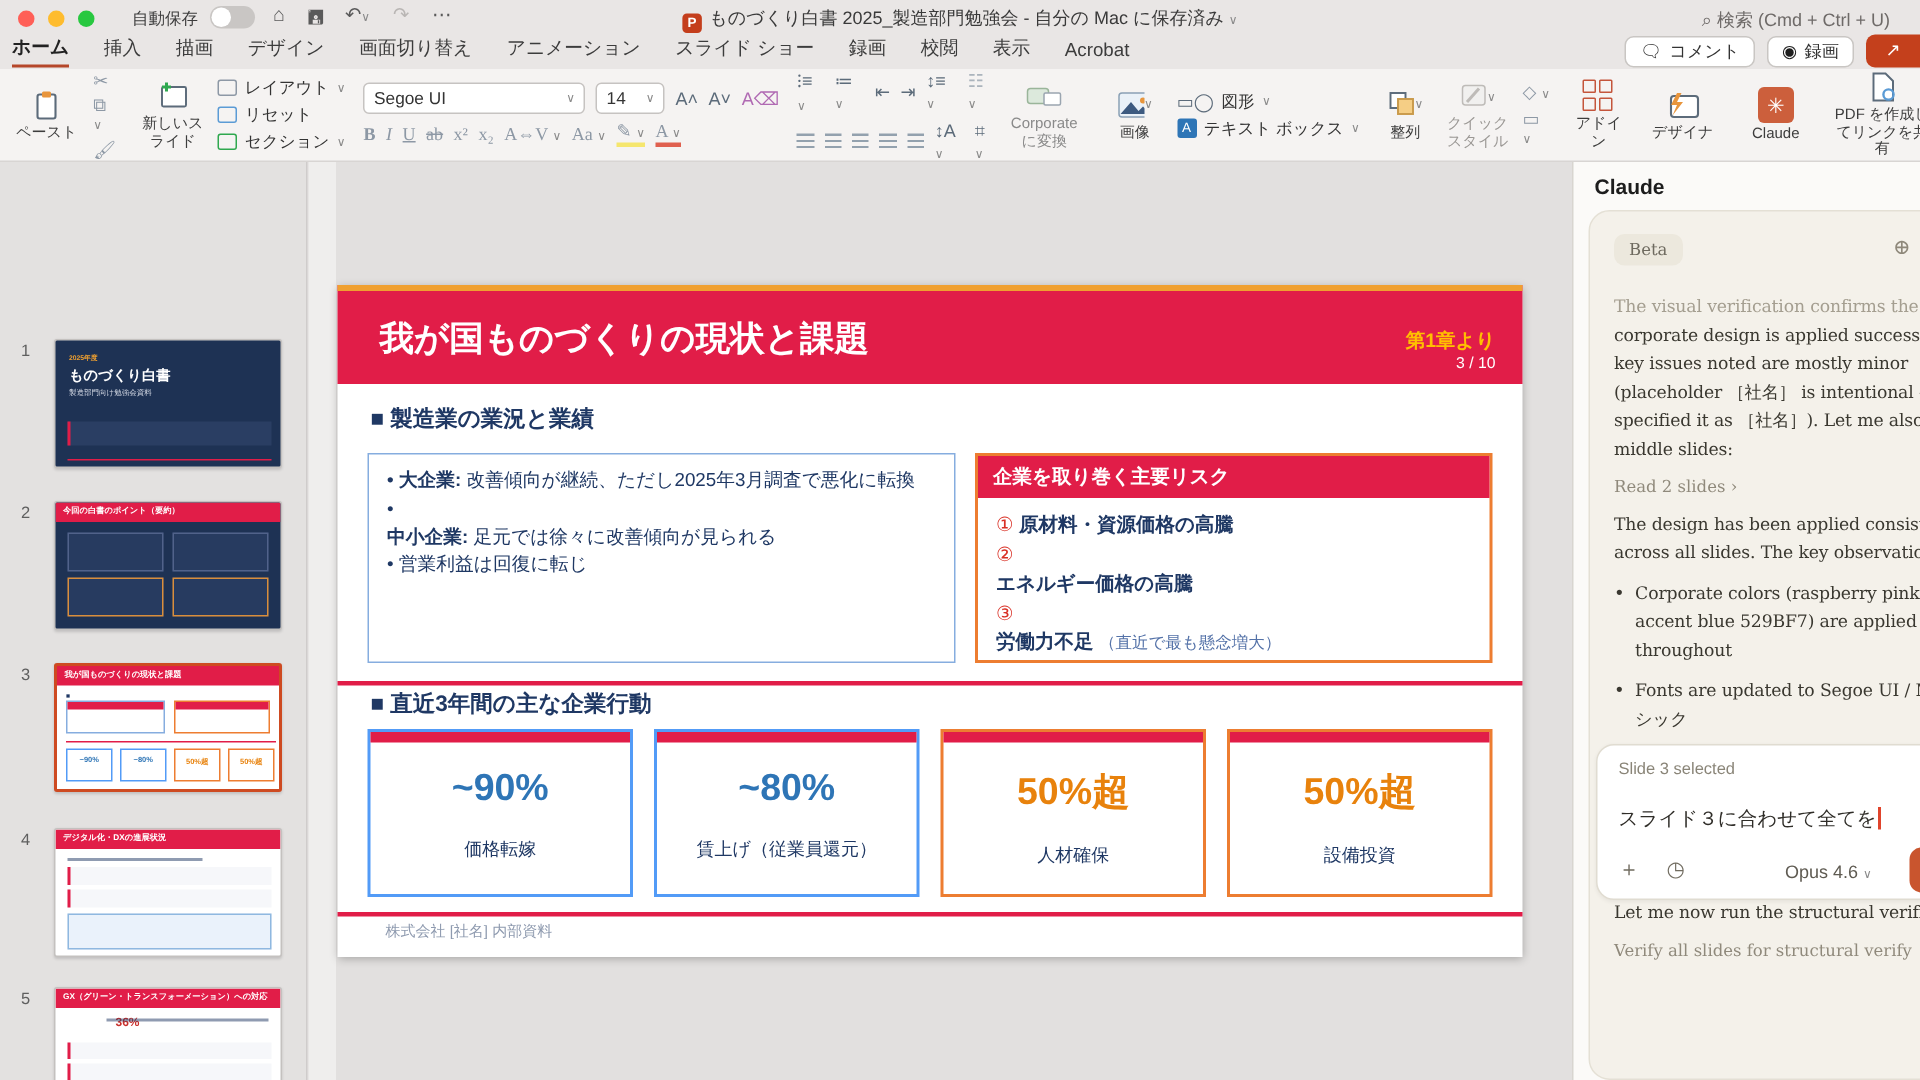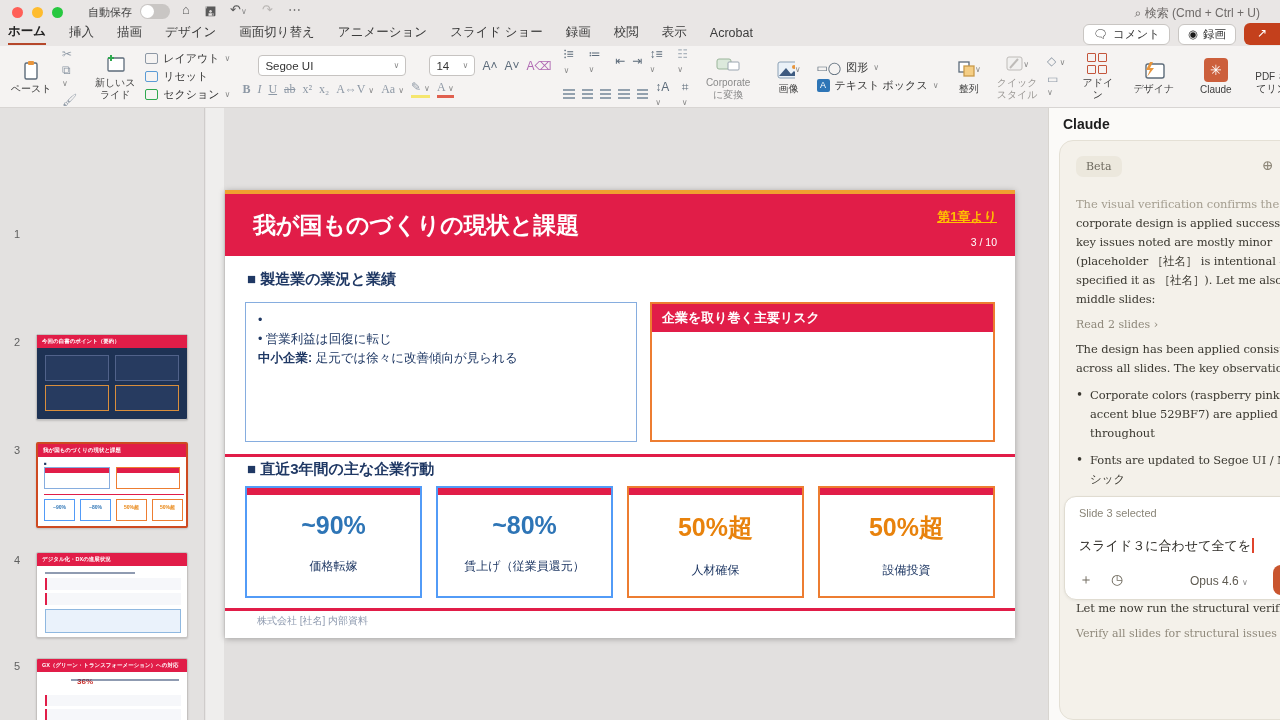--- a/index.html
+++ b/index.html
@@ -34,21 +34,21 @@
   .bigbtn { display:flex; flex-direction:column; align-items:center; justify-content:center; width:52px; gap:2px; }
   .bigbtn .lbl { font-size:10px; color:#3d3d3d; text-align:center; line-height:1.15; }
   .icon22 { width:24px; height:22px; display:flex; align-items:center; justify-content:center; }
   .minicol { display:flex; flex-direction:column; justify-content:center; gap:4px; }
   .miniico { font-size:12px; color:#8d98a5; line-height:12px; }
   .rlist { display:flex; flex-direction:column; gap:3px; justify-content:center; }
   .rlist .item { font-size:11px; color:#333; display:flex; align-items:center; gap:5px; white-space:nowrap; }
   .chip { display:inline-block; width:13px; height:11px; border:1px solid #8d98a5; border-radius:2px; }
   .twornd { display:flex; flex-direction:column; gap:4px; justify-content:center; }
   .rrow { display:flex; align-items:center; gap:7px; }
-  .selbox { background:#fff; border:1px solid #C6C3C1; border-radius:4px; height:21px; display:flex; align-items:center; padding:0 6px; font-size:11.5px; color:#333; justify-content:space-between;margin-left:16px; }
+  .selbox { background:#fff; border:1px solid #C6C3C1; border-radius:4px; height:21px; display:flex; align-items:center; padding:0 6px; font-size:11.5px; color:#333; justify-content:space-between; }
   .glyph { font-size:12px; color:#5c6b7a; }
   .glyph.dim { color:#ABB4BD; }
   .caret { font-size:8px; color:#8a8a8a; }
   .fmt { font-size:12px; color:#8d98a5; font-family:"Liberation Serif",serif; }
   .albar { display:inline-block; width:13px; height:10px; background:linear-gradient(#93a1ae 1.6px, transparent 1.6px, transparent 4px, #93a1ae 4px, #93a1ae 5.6px, transparent 5.6px, transparent 8px, #93a1ae 8px, #93a1ae 9.6px, transparent 9.6px); }
   .claude-sq { width:24px; height:24px; background:#CC5F3C; border-radius:4px; color:#fff; font-size:14px; line-height:24px; text-align:center; }
   .addin-sq { width:22px; height:22px; display:grid; grid-template-columns:9px 9px; grid-gap:2px; }
   .addin-sq span{ width:9px; height:9px; border:1.5px solid #C4553B; border-radius:1px; }
 
   
@@ -58,21 +58,21 @@
   .thumb.sel { border:2px solid #CE4A21; }
   .mini-band { height:13px; background:#E11D48; color:#fff; font-size:5.5px; line-height:13px; padding:0 5px; white-space:nowrap; overflow:hidden; font-weight:bold; }
   .navy { background:#1E3254; }
 
   
   .canvas { position:absolute; left:206px; top:108px; width:842px; height:612px; background:#E2E0DF; }
   .canvas .lstrip { position:absolute; left:0; top:0; width:18px; height:612px; background:#EFEEED; }
   .slide { position:absolute; left:19px; top:82px; width:790px; height:448px; background:#fff; box-shadow:0 1px 6px rgba(0,0,0,.28); }
   .s-band { position:absolute; left:0; top:0; width:790px; height:66px; background:#E11D48; border-top:4px solid #F0A030; }
   .s-title { position:absolute; left:28px; top:16px; color:#fff; font-size:23px; font-weight:bold; }
-  .s-chap { position:absolute; right:18px; top:14px; color:#FFC000; font-size:13px; font-weight:bold;text-decoration:underline; }
+  .s-chap { position:absolute; right:18px; top:24px; color:#FFC000; font-size:13px; font-weight:bold; }
   .s-page { position:absolute; right:18px; bottom:8px; color:#fff; font-size:10.5px; }
   .s-h { position:absolute; left:22px; color:#1F3864; font-size:15px; font-weight:bold; }
   .sbox { position:absolute; top:112px; background:#fff; }
   .sbox .bh { background:#E11D48; color:#fff; font-size:13px; font-weight:bold; padding:5px 10px; }
   .sbox .bb { font-size:12.5px; color:#1F3864; padding:8px 12px; line-height:1.5; }
   .box-l { left:20px; width:392px; height:140px; border:1.5px solid #86ADDF; }
   .box-r { left:425px; width:345px; height:140px; border:2px solid #ED7D31; }
   .redtxt { color:#C9302C; font-weight:bold; }
   .circnum { color:#D93025; }
   .notetxt { font-size:11px; color:#5472A8; }
@@ -115,20 +115,21 @@
   <span class="traffic t-grn"></span>
   <span class="autosave">自動保存</span>
   <span class="toggle">
       <span class="knob"></span>
     </span>
   <span class="tb-ic" style="left:182px;">⌂</span>
   <span class="tb-ic" style="left:205px;">🖪</span>
   <span class="tb-ic" style="left:230px;">↶<span class="caret">∨</span></span>
   <span class="tb-ic" style="left:262px; color:#b9b6b4;">↷</span>
   <span class="tb-ic" style="left:288px;">⋯</span>
+  <span class="doc-title"><span class="ppt-glyph">P</span><span>ものづくり白書 2025_製造部門勉強会 - 自分の Mac に保存済み</span> <span class="caret">∨</span></span>
   <span class="searchbox"><span>⌕</span> <span>検索 (Cmd + Ctrl + U)</span></span>
 </div>
 
 <div class="tabrow">
   <div class="tabs">
     <span class="tab active">ホーム</span>
     <span class="tab">挿入</span>
     <span class="tab">描画</span>
     <span class="tab">デザイン</span>
     <span class="tab">画面切り替え</span>
@@ -352,20 +353,27 @@
           </svg>
         </div>
       <span class="lbl">PDF を作成してリンクを共有</span>
     </div>
   </div>
 </div>
 
 <div class="thumbpane">
 
   <span class="thumbnum" style="top:120px;">1</span>
+  <div class="thumb navy" style="top:118px;">
+    <div style="position:absolute;left:9px;top:9px;font-size:4.5px;color:#F0A030;font-weight:bold;">2025年度</div>
+    <div style="position:absolute;left:9px;top:17px;font-size:9.5px;color:#fff;font-weight:bold;">ものづくり白書</div>
+    <div style="position:absolute;left:9px;top:31px;font-size:5px;color:#D8DDE8;">製造部門向け勉強会資料</div>
+    <div style="position:absolute;left:8px;top:54px;width:136px;height:16px;background:#2A3E63;border-left:2px solid #E11D48;"></div>
+    <div style="position:absolute;left:8px;bottom:4px;width:136px;height:1.5px;background:#E11D48;"></div>
+  </div>
 
   <span class="thumbnum" style="top:228px;">2</span>
   <div class="thumb navy" style="top:226px;">
     <div class="mini-band">今回の白書のポイント（要約）</div>
     <div style="position:absolute;left:8px;top:20px;width:64px;height:26px;background:#273B60;border:0.5px solid #51628A;"></div>
     <div style="position:absolute;left:78px;top:20px;width:64px;height:26px;background:#273B60;border:0.5px solid #51628A;"></div>
     <div style="position:absolute;left:8px;top:50px;width:64px;height:26px;background:#273B60;border:0.5px solid #D98E3C;"></div>
     <div style="position:absolute;left:78px;top:50px;width:64px;height:26px;background:#273B60;border:0.5px solid #D98E3C;"></div>
   </div>
 
@@ -421,28 +429,36 @@
     <div class="s-band">
       <div class="s-title">我が国ものづくりの現状と課題</div>
       <div class="s-chap">第1章より</div>
       <div class="s-page">3 / 10</div>
     </div>
 
     <div class="s-h" style="top:80px;">■ 製造業の業況と業績</div>
 
     <div class="sbox box-l">
       <div class="bb">
+        <div><b>• 大企業:</b><span> 改善傾向が継続、ただし2025年3月調査で悪化に転換</span></div>
         <div>•</div>
+        <div><b>中小企業:</b><span> 足元では徐々に改善傾向が見られる</span></div>
         <div>• 営業利益は回復に転じ</div>
-        <div><b>中小企業:</b><span> 足元では徐々に改善傾向が見られる</span></div>
       </div>
     </div>
 
     <div class="sbox box-r">
       <div class="bh">企業を取り巻く主要リスク</div>
+      <div class="bb" style="font-size:13px;">
+        <div><span class="circnum">①</span><b> 原材料・資源価格の高騰</b></div>
+        <div class="circnum">②</div>
+        <div style="font-weight:bold;">エネルギー価格の高騰</div>
+        <div class="circnum">③</div>
+        <div><b>労働力不足</b> <span class="notetxt">（直近で最も懸念増大）</span></div>
+      </div>
     </div>
 
     <div class="s-div" style="top:264px;"></div>
     <div class="s-h" style="top:270px;">■ 直近3年間の主な企業行動</div>
 
     <div class="card cblue" style="left:20px;">
       <div class="topbar"></div>
       <div class="val">~90%</div>
       <div class="cl">価格転嫁</div>
     </div>
@@ -513,21 +529,21 @@
     </div>
       </div>
     <div class="cb">
         <span class="dot">•</span>
         <div>
       <div class="cline">The ［社名］ placeholder is intentional</div>
       <div class="cline">the user's specification</div>
     </div>
       </div>
     <div class="cline" style="margin-top:10px;">Let me now run the structural verificatio</div>
-    <div class="clink"><span>Verify all slides for structural issues</span> </div>
+    <div class="clink"><span>Verify all slides for structural verify</span> </div>
   </div>
 </div>
 
 <div class="composer">
   <div class="comp-ctx">Slide 3 selected</div>
   <div class="comp-input"><span>スライド３に合わせて全てを</span><span class="caret-red"></span></div>
   <span class="comp-ic" style="left:14px;">＋</span>
   <span class="comp-ic" style="left:46px;">◷</span>
   <span class="comp-model"><span>Opus 4.6</span> <span class="caret">∨</span></span>
   <span class="sendbtn"></span>

